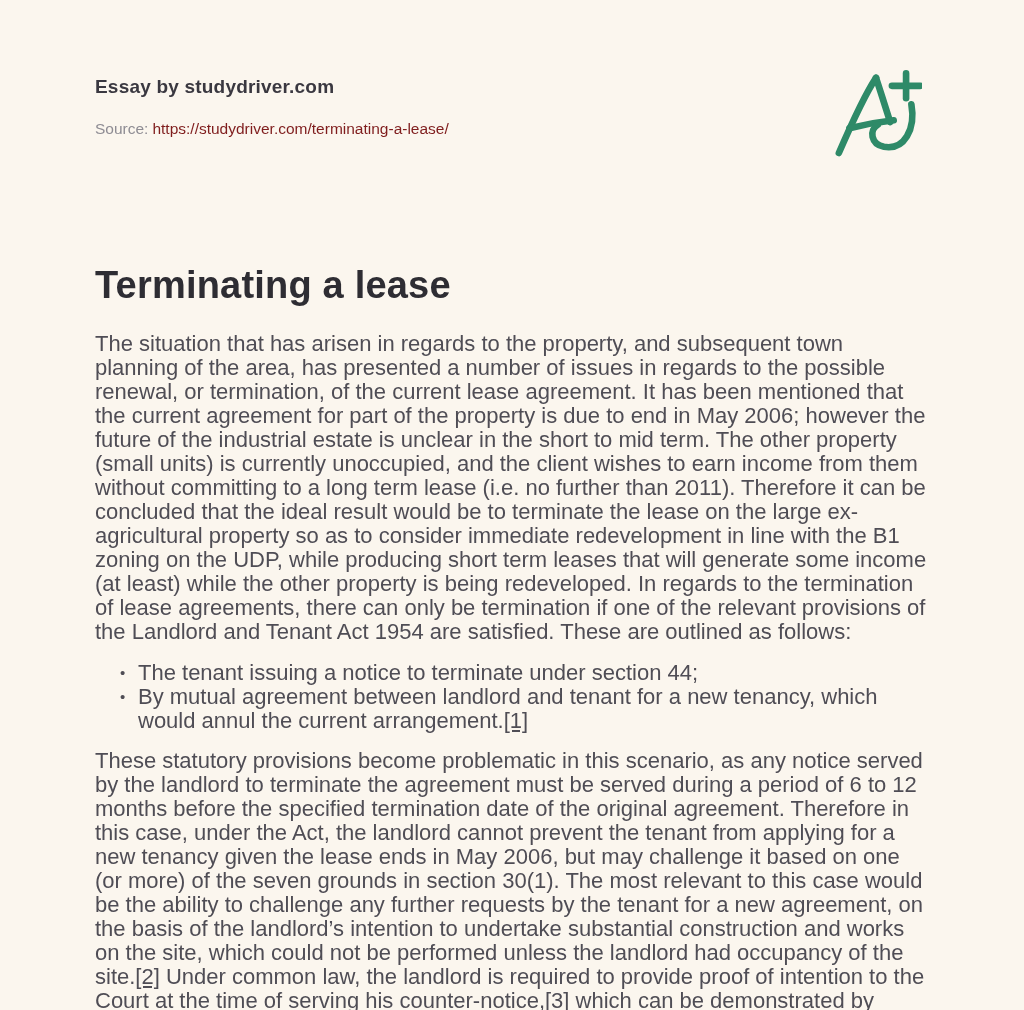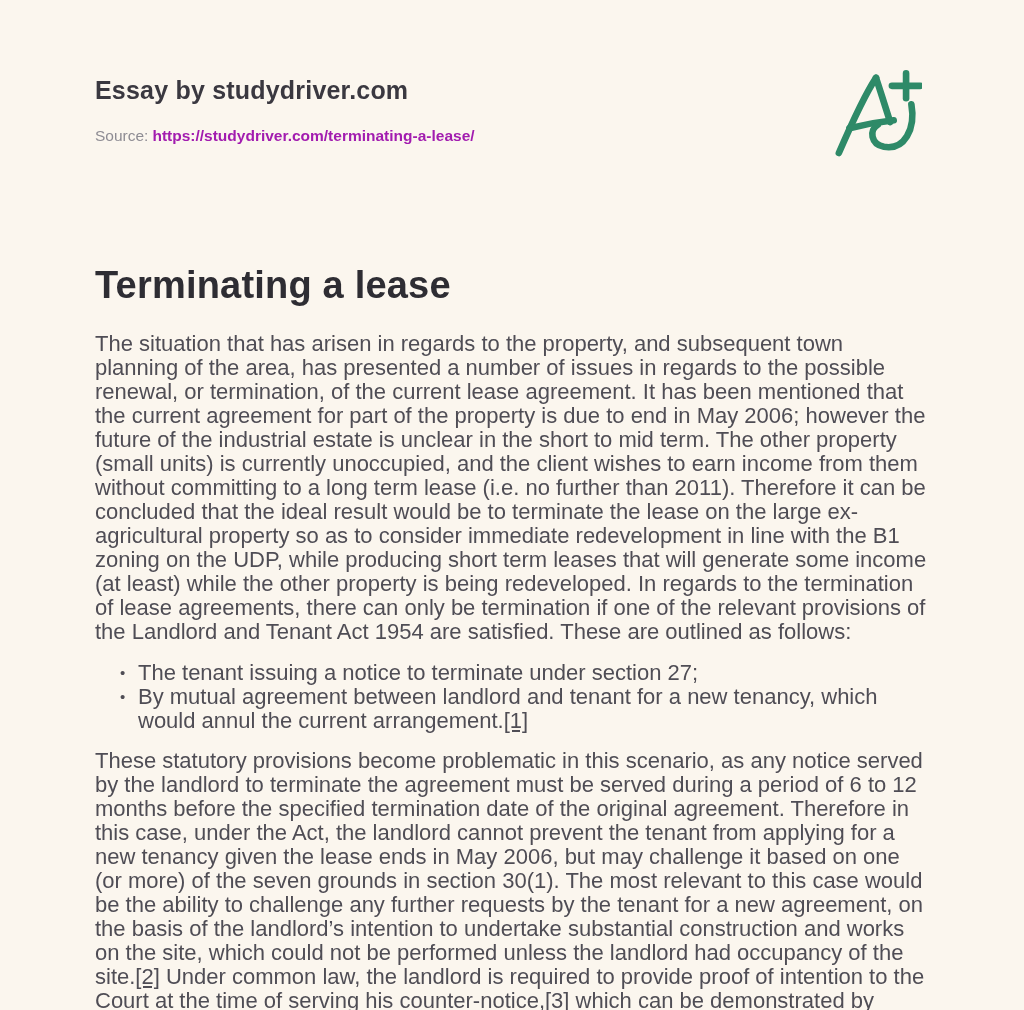--- a/index.html
+++ b/index.html
@@ -18,35 +18,35 @@
     width: 1024px;
     min-height: 1010px;
     padding: 76px 94px 20px 95px;
   }
   .header {
     display: flex;
     justify-content: space-between;
     align-items: flex-start;
   }
   .byline {
-    font-size: 25px;
+    font-size: 19px;
     font-weight: 700;
     color: #3a3840;
     letter-spacing: 0.2px;
     margin: 0 0 22px 0;
   }
   .source-line {
     font-size: 15.5px;
     color: #8e8c93;
     margin: 0;
   }
   .source-line a {
-    color: #a21caf;
+    color: #7f1d1d;
     text-decoration: none;
-    font-weight: 700;
+    font-weight: 400;
     margin-left: 4px;
   }
   .logo {
     width: 92px;
     height: 94px;
     margin-top: -8px;
     margin-right: 8px;
     flex: 0 0 auto;
   }
   .logo svg { width: 100%; height: 100%; display: block; }
@@ -110,20 +110,20 @@
       </svg>
     </div>
   </header>
 
   <main>
     <h2 class="essay-title">Terminating a lease</h2>
 
     <p class="body-text"><span>The situation that has arisen in regards to the property, and subsequent town planning of the area, has presented a number of issues in regards to the possible renewal, or termination, of the current lease agreement. It has been mentioned that the current agreement for part of the property is due to end in May 2006; however the future of the industrial estate is unclear in the short to mid term. The other property (small units) is currently unoccupied, and the client wishes to earn income from them without committing to a long term lease (i.e. no further than 2011). Therefore it can be concluded that the ideal result would be to terminate the lease on the large ex-agricultural property so as to consider immediate redevelopment in line with the B1 zoning on the UDP, while producing short term leases that will generate some income (at least) while the other property is being redeveloped. In regards to the termination of lease agreements, there can only be termination if one of the relevant provisions of the Landlord and Tenant Act 1954 are satisfied. These are outlined as follows:</span></p>
 
     <ul class="provisions body-text">
-      <li><span>The tenant issuing a notice to terminate under section 27;</span></li>
+      <li><span>The tenant issuing a notice to terminate under section 44;</span></li>
       <li><span>By mutual agreement between landlord and tenant for a new tenancy, which would annul the current arrangement.</span><a href="#" class="footnote">[1]</a></li>
     </ul>
 
     <p class="body-text second"><span>These statutory provisions become problematic in this scenario, as any notice served by the landlord to terminate the agreement must be served during a period of 6 to 12 months before the specified termination date of the original agreement. Therefore in this case, under the Act, the landlord cannot prevent the tenant from applying for a new tenancy given the lease ends in May 2006, but may challenge it based on one (or more) of the seven grounds in section 30(1). The most relevant to this case would be the ability to challenge any further requests by the tenant for a new agreement, on the basis of the landlord’s intention to undertake substantial construction and works on the site, which could not be performed unless the landlord had occupancy of the site.</span><a href="#" class="footnote">[2]</a><span> Under common law, the landlord is required to provide proof of intention to the Court at the time of serving his counter-notice,</span><a href="#" class="footnote">[3]</a><span> which can be demonstrated by providing proof of the local planning and zoning regulations that show the new zoning of the land. Should this avenue be explored, the landlord would also be entitled to apply to the Court for interim rent pending resolution of the lease, under section 24A of the Law of Property Act 1969. The rent is then paid from the date of the landlord’s counter-notice, as that is the later date of the two notices.</span></p>
   </main>
 
 </div>
 
 </body></html>

